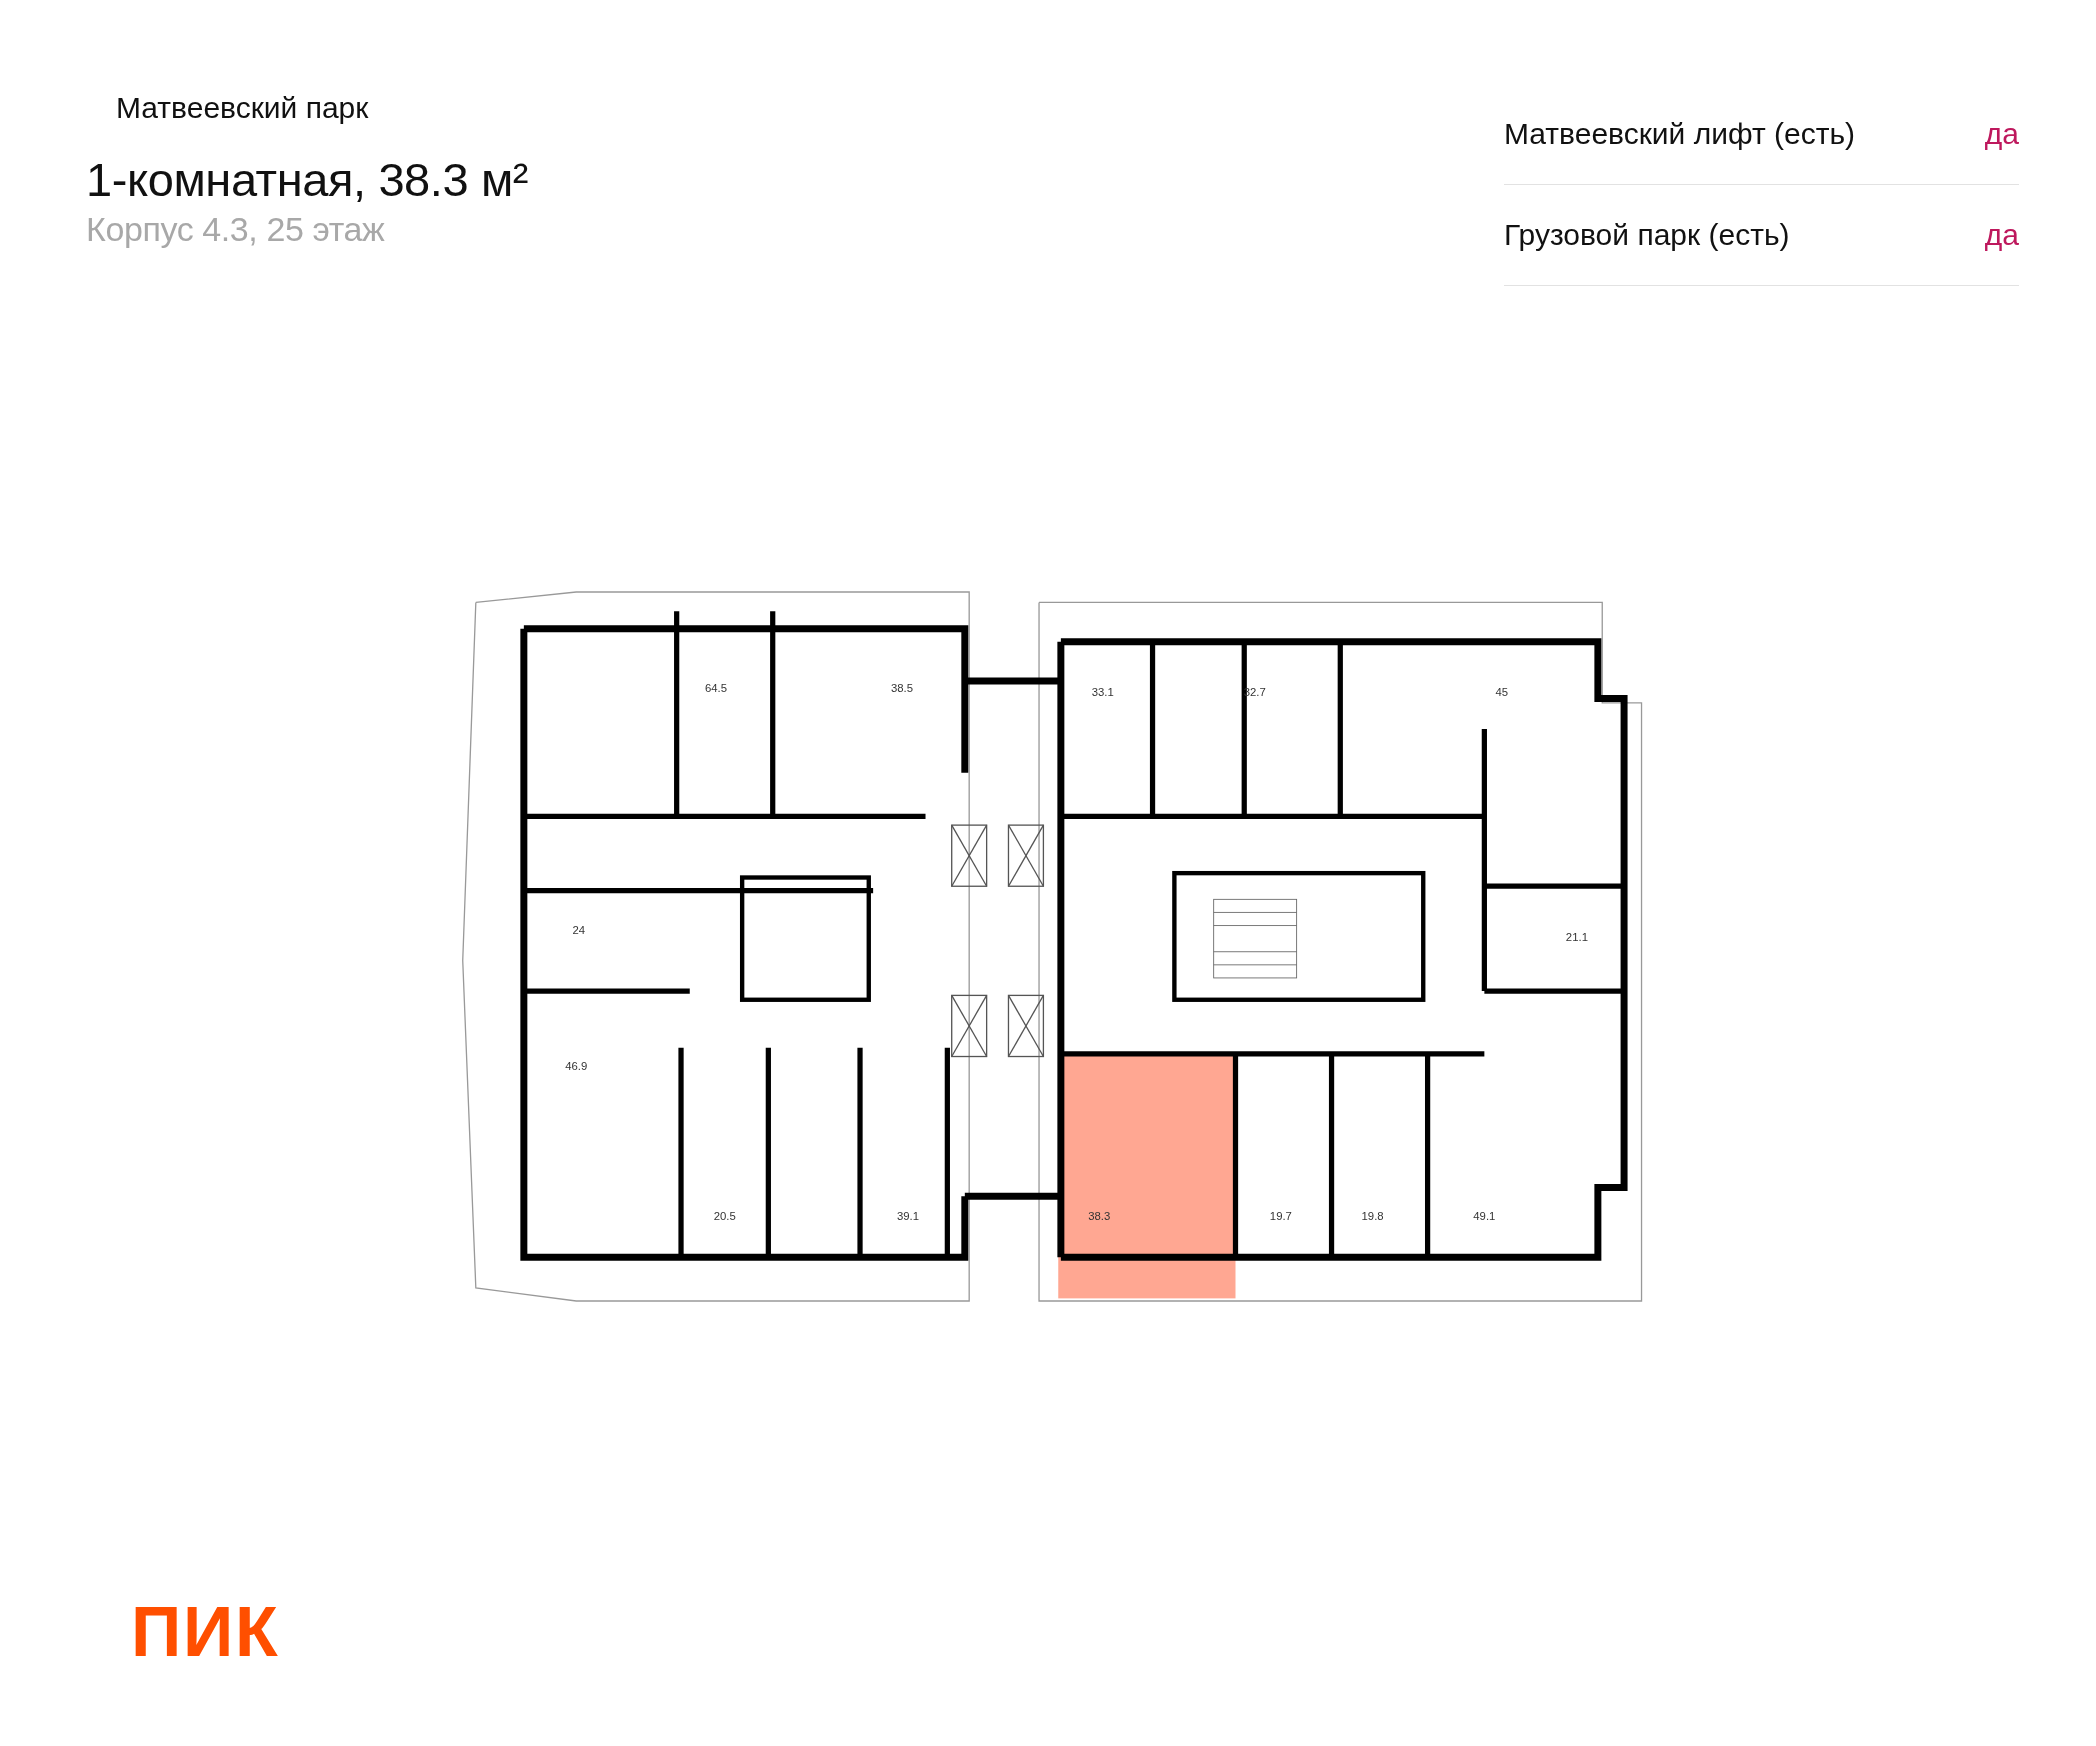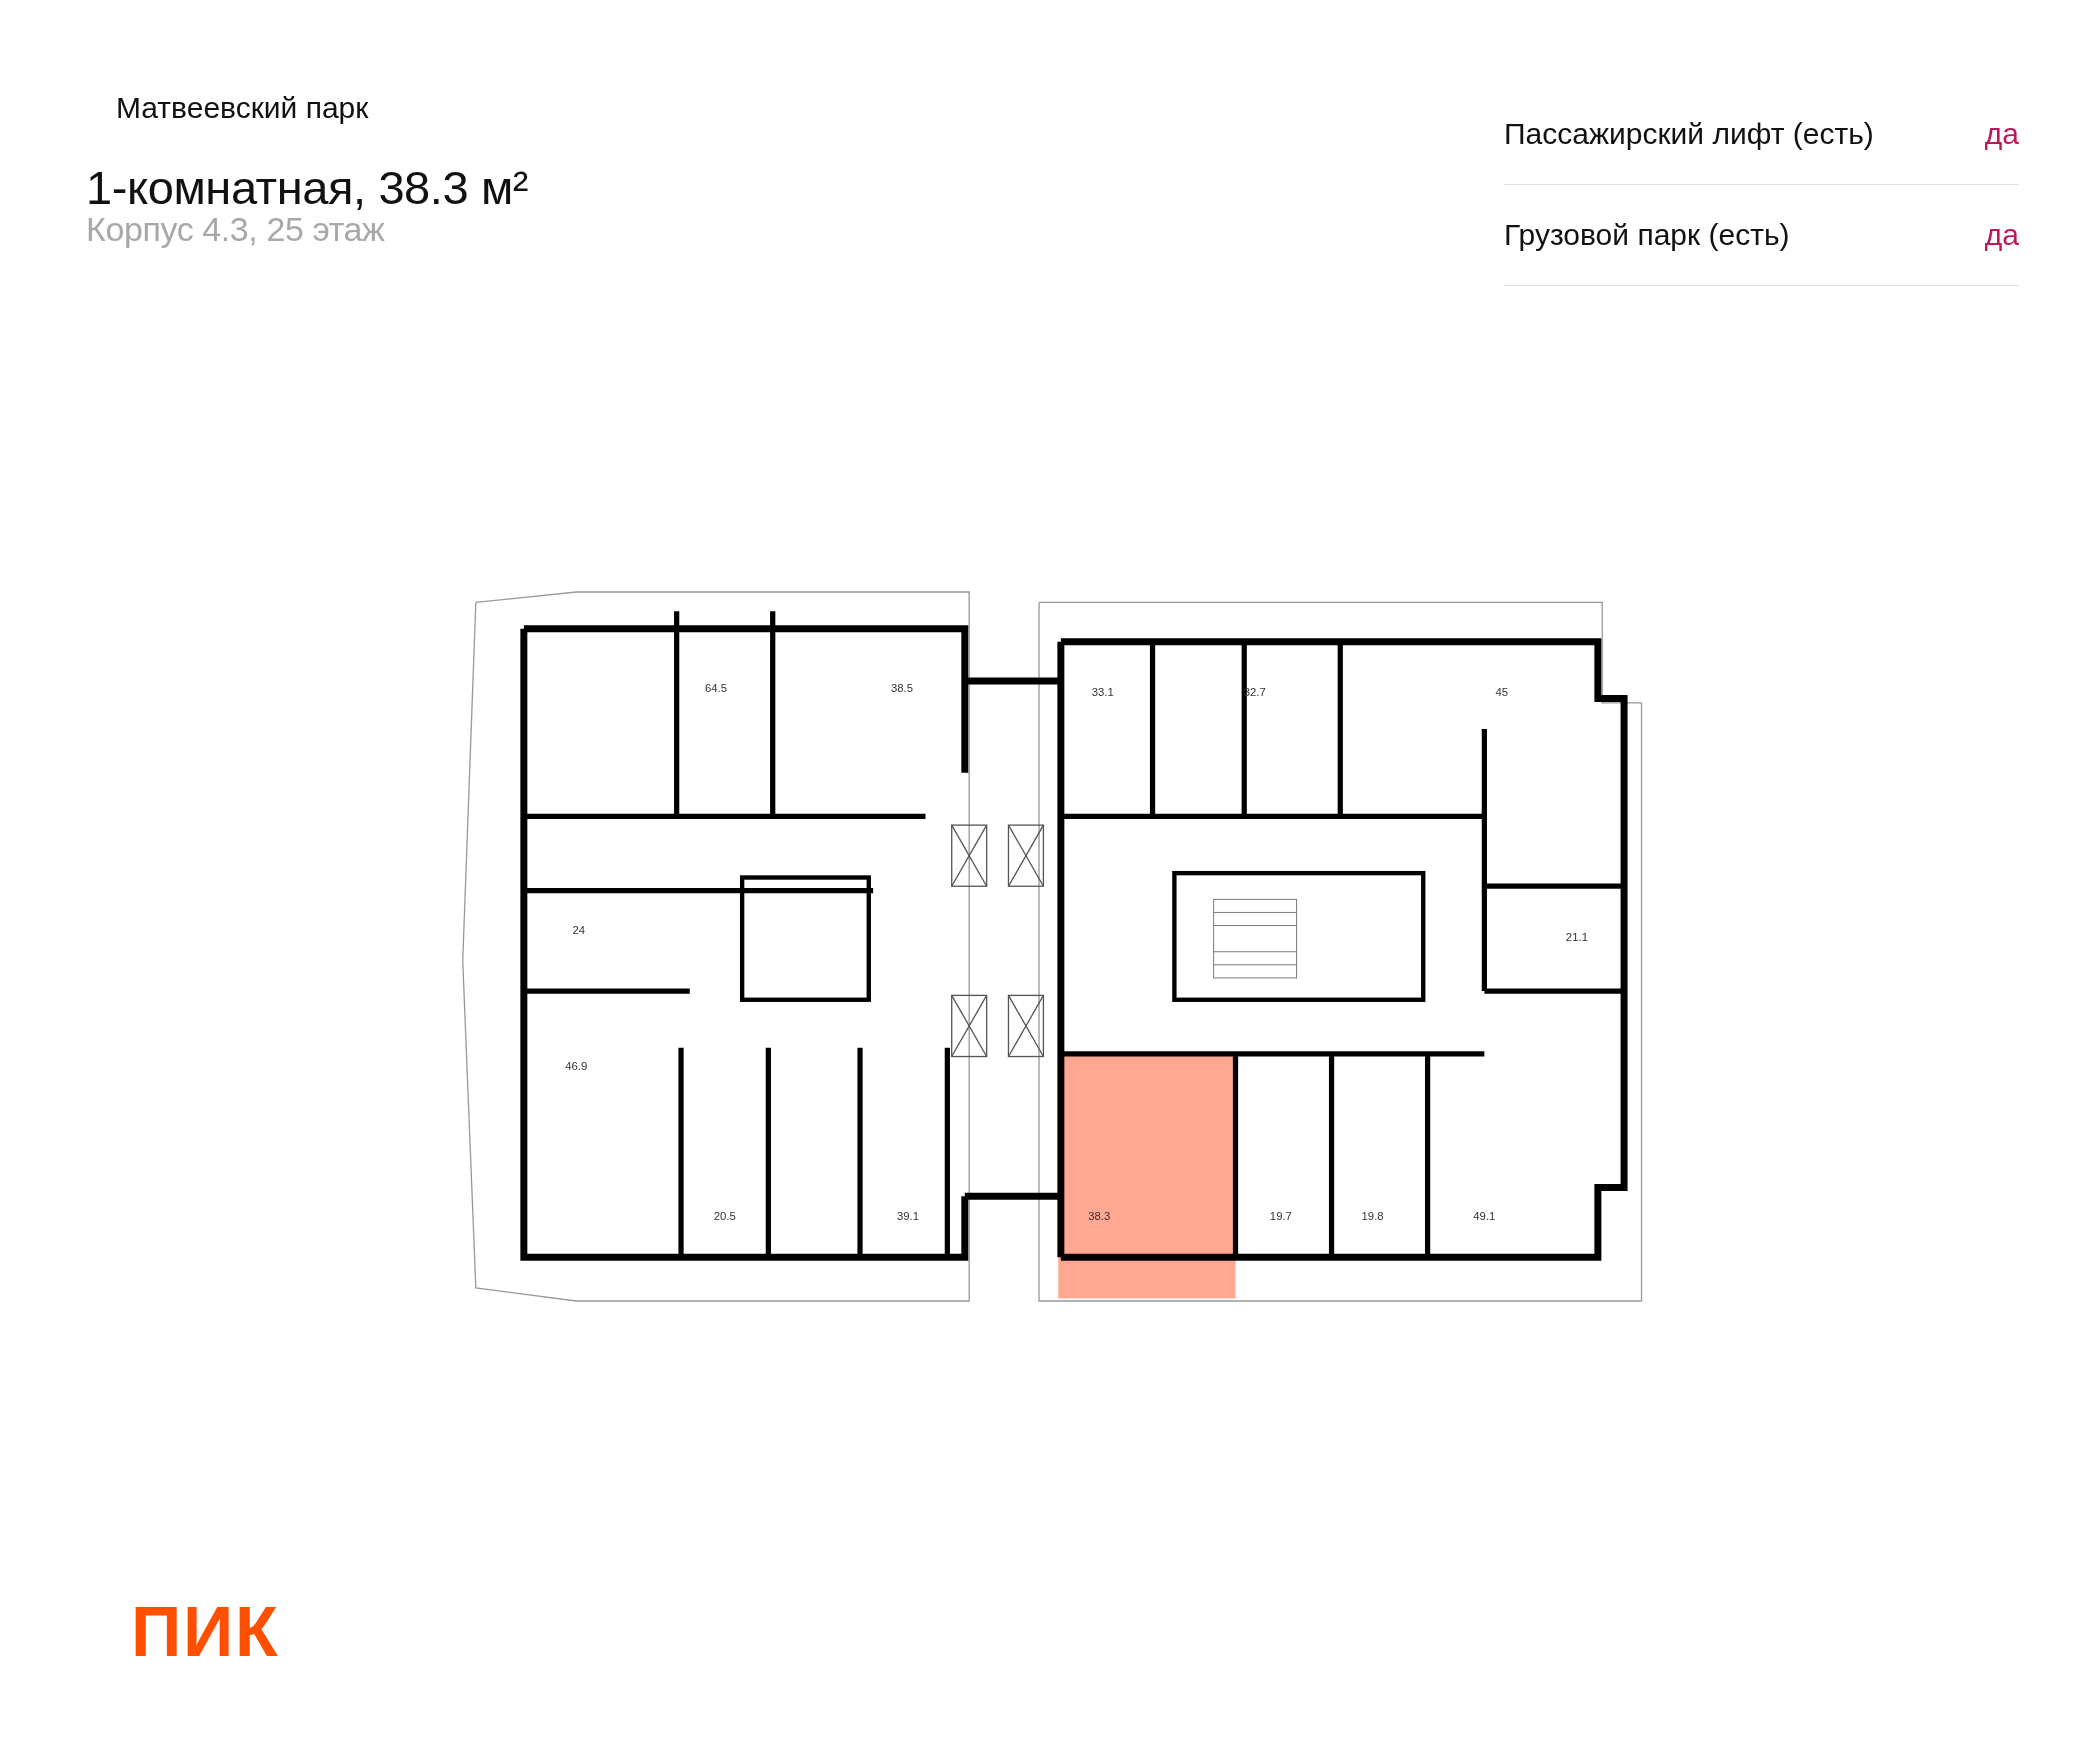--- a/index.html
+++ b/index.html
@@ -1,37 +1,37 @@
 <!DOCTYPE html>
 <html style="font-size:14px"><head>
 <meta charset="utf-8">
 <style>
   html, body { margin:0; padding:0; background:#fff; }
   body { width:2096px; height:1747px; position:relative; overflow:hidden; font-family:"Liberation Sans", sans-serif; }
   .project { position:absolute; left:88px; top:91px; font-size:30px; color:#111;margin-left:28px; }
-  .title { position:absolute; left:86px; top:160px; font-size:47px; color:#111; letter-spacing:-0.4px; }
+  .title { position:absolute; left:86px; top:152px; font-size:47px; color:#111; letter-spacing:-0.4px; }
   .subtitle { position:absolute; left:86px; top:210px; font-size:34px; color:#a8a8a8; letter-spacing:-0.4px; }
   .props { position:absolute; left:1504px; top:84px; width:515px; }
   .prop-row { height:101px; border-bottom:1.7px solid #e2e2e2; display:flex; align-items:center; justify-content:space-between; box-sizing:border-box; }
   .prop-label { font-size:30px; color:#111; }
   .prop-value { font-size:30px; color:#be185d; }
   .plan { position:absolute; left:454px; top:576px; width:1205px; height:734px; }
   .logo { position:absolute; left:87px; top:1605px; font-size:70px; font-weight:bold; color:#ff4f00; letter-spacing:1.7px; line-height:54px; height:54px; overflow:hidden;margin-left:44px; }
   .unit-label { font-family:"Liberation Sans", sans-serif; font-size:13px; fill:#333; text-anchor:middle; }
 </style>
 </head>
 <body>
 
 <div class="project">Матвеевский парк</div>
 <div class="title">1-комнатная, 38.3 м²</div>
 <div class="subtitle">Корпус 4.3, 25 этаж</div>
 
 <div class="props">
   <div class="prop-row">
-    <span class="prop-label">Пассажирский лифт (есть)</span>
+    <span class="prop-label">Матвеевский лифт (есть)</span>
     <span class="prop-value">да</span>
   </div>
   <div class="prop-row">
     <span class="prop-label">Грузовой парк (есть)</span>
     <span class="prop-value">да</span>
   </div>
 </div>
 
 <svg class="plan" viewBox="520 660 1380 840" xmlns="http://www.w3.org/2000/svg">
 

